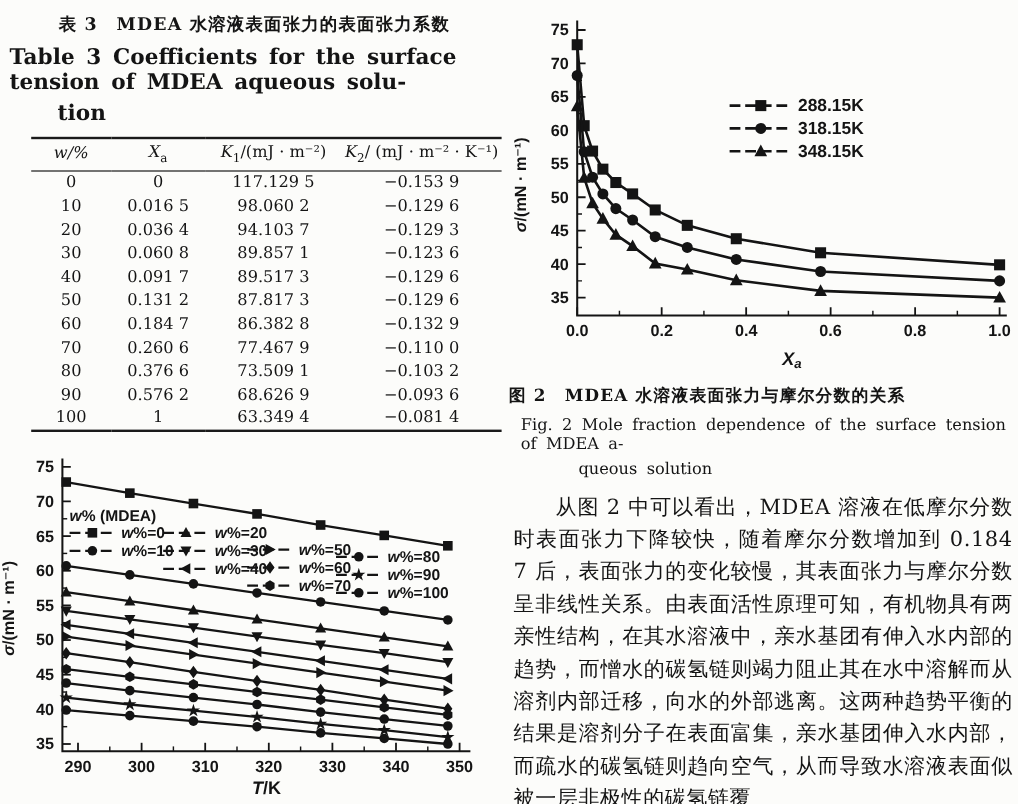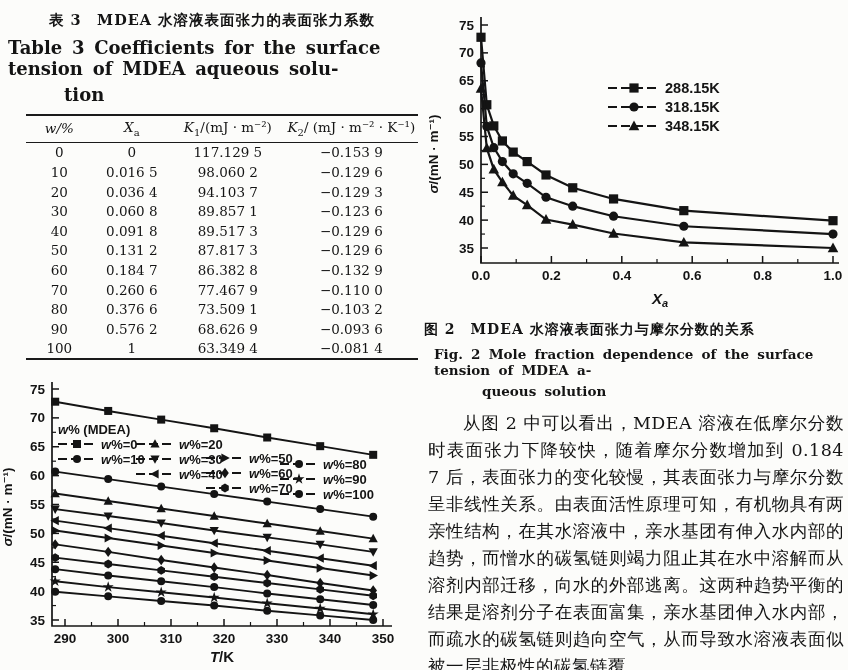--- a/index.html
+++ b/index.html
@@ -6,38 +6,38 @@
   body{
     width:848px;height:670px;overflow:hidden;position:relative;
     background:#fcfcfa;color:#141414;
     font-family:"DejaVu Serif","Liberation Serif",serif;
   }
   .col-left{position:absolute;left:0;top:0;width:424px;height:670px}
   .col-right{position:absolute;left:424px;top:0;width:424px;height:670px}
 
   .tbl-cap-zh{margin-top:11px;text-align:center;font-weight:bold;font-size:14.5px;letter-spacing:1px}
   .cap-en{font-weight:bold;font-size:18px;margin:7px 6px 0 8px;word-spacing:3.5px}
-  .cap-en.l2{margin-left:64px;margin-top:5px}
+  .cap-en.l2{margin-left:48px;margin-top:5px}
 
   table.coef{border-collapse:collapse;margin:9px 4px 0 26px;width:392px;font-size:13.5px}
   table.coef thead th{
     border-top:2px solid #1a1a1a;border-bottom:1.3px solid #1a1a1a;
     padding:3px 0 4px;font-weight:normal;text-align:center;font-size:13.5px;
   }
   table.coef tbody td{text-align:center;height:19.6px;padding:0;font-size:13.5px}
   table.coef tbody tr:last-child td{border-bottom:2px solid #1a1a1a}
   table.coef sub{font-size:10px}
   .it{font-style:italic}
   .c1{width:17%}.c2{width:20%}.c3{width:29%}.c4{width:34%}
 
   #fig3-svg{position:absolute;left:0;top:374px}
   #fig2-svg{display:block;margin-top:4px}
 
   .fig-cap-zh{font-weight:bold;font-size:14px;letter-spacing:1px;margin-top:3px}
-  .fig-cap-en{font-weight:bold;font-size:13.5px;margin:7px 4px 0 10px;word-spacing:3.5px}
+  .fig-cap-en{font-weight:normal;font-size:13.5px;margin:7px 4px 0 10px;word-spacing:3.5px}
   .fig-cap-en.l2{margin-left:58px;margin-top:5px}
 
   .para{
     margin:11px 2px 0 4px;width:416px;
     font-size:17.5px;line-height:27px;letter-spacing:.5px;
     text-align:justify;text-indent:2em;
   }
   svg text{fill:#141414}
 </style>
 </head>
@@ -77,21 +77,21 @@
           <td>−0.129 3</td>
         </tr>
       <tr>
           <td>30</td>
           <td>0.060 8</td>
           <td>89.857 1</td>
           <td>−0.123 6</td>
         </tr>
       <tr>
           <td>40</td>
-          <td>0.091 8</td>
+          <td>0.091 7</td>
           <td>89.517 3</td>
           <td>−0.129 6</td>
         </tr>
       <tr>
           <td>50</td>
           <td>0.131 2</td>
           <td>87.817 3</td>
           <td>−0.129 6</td>
         </tr>
       <tr>

